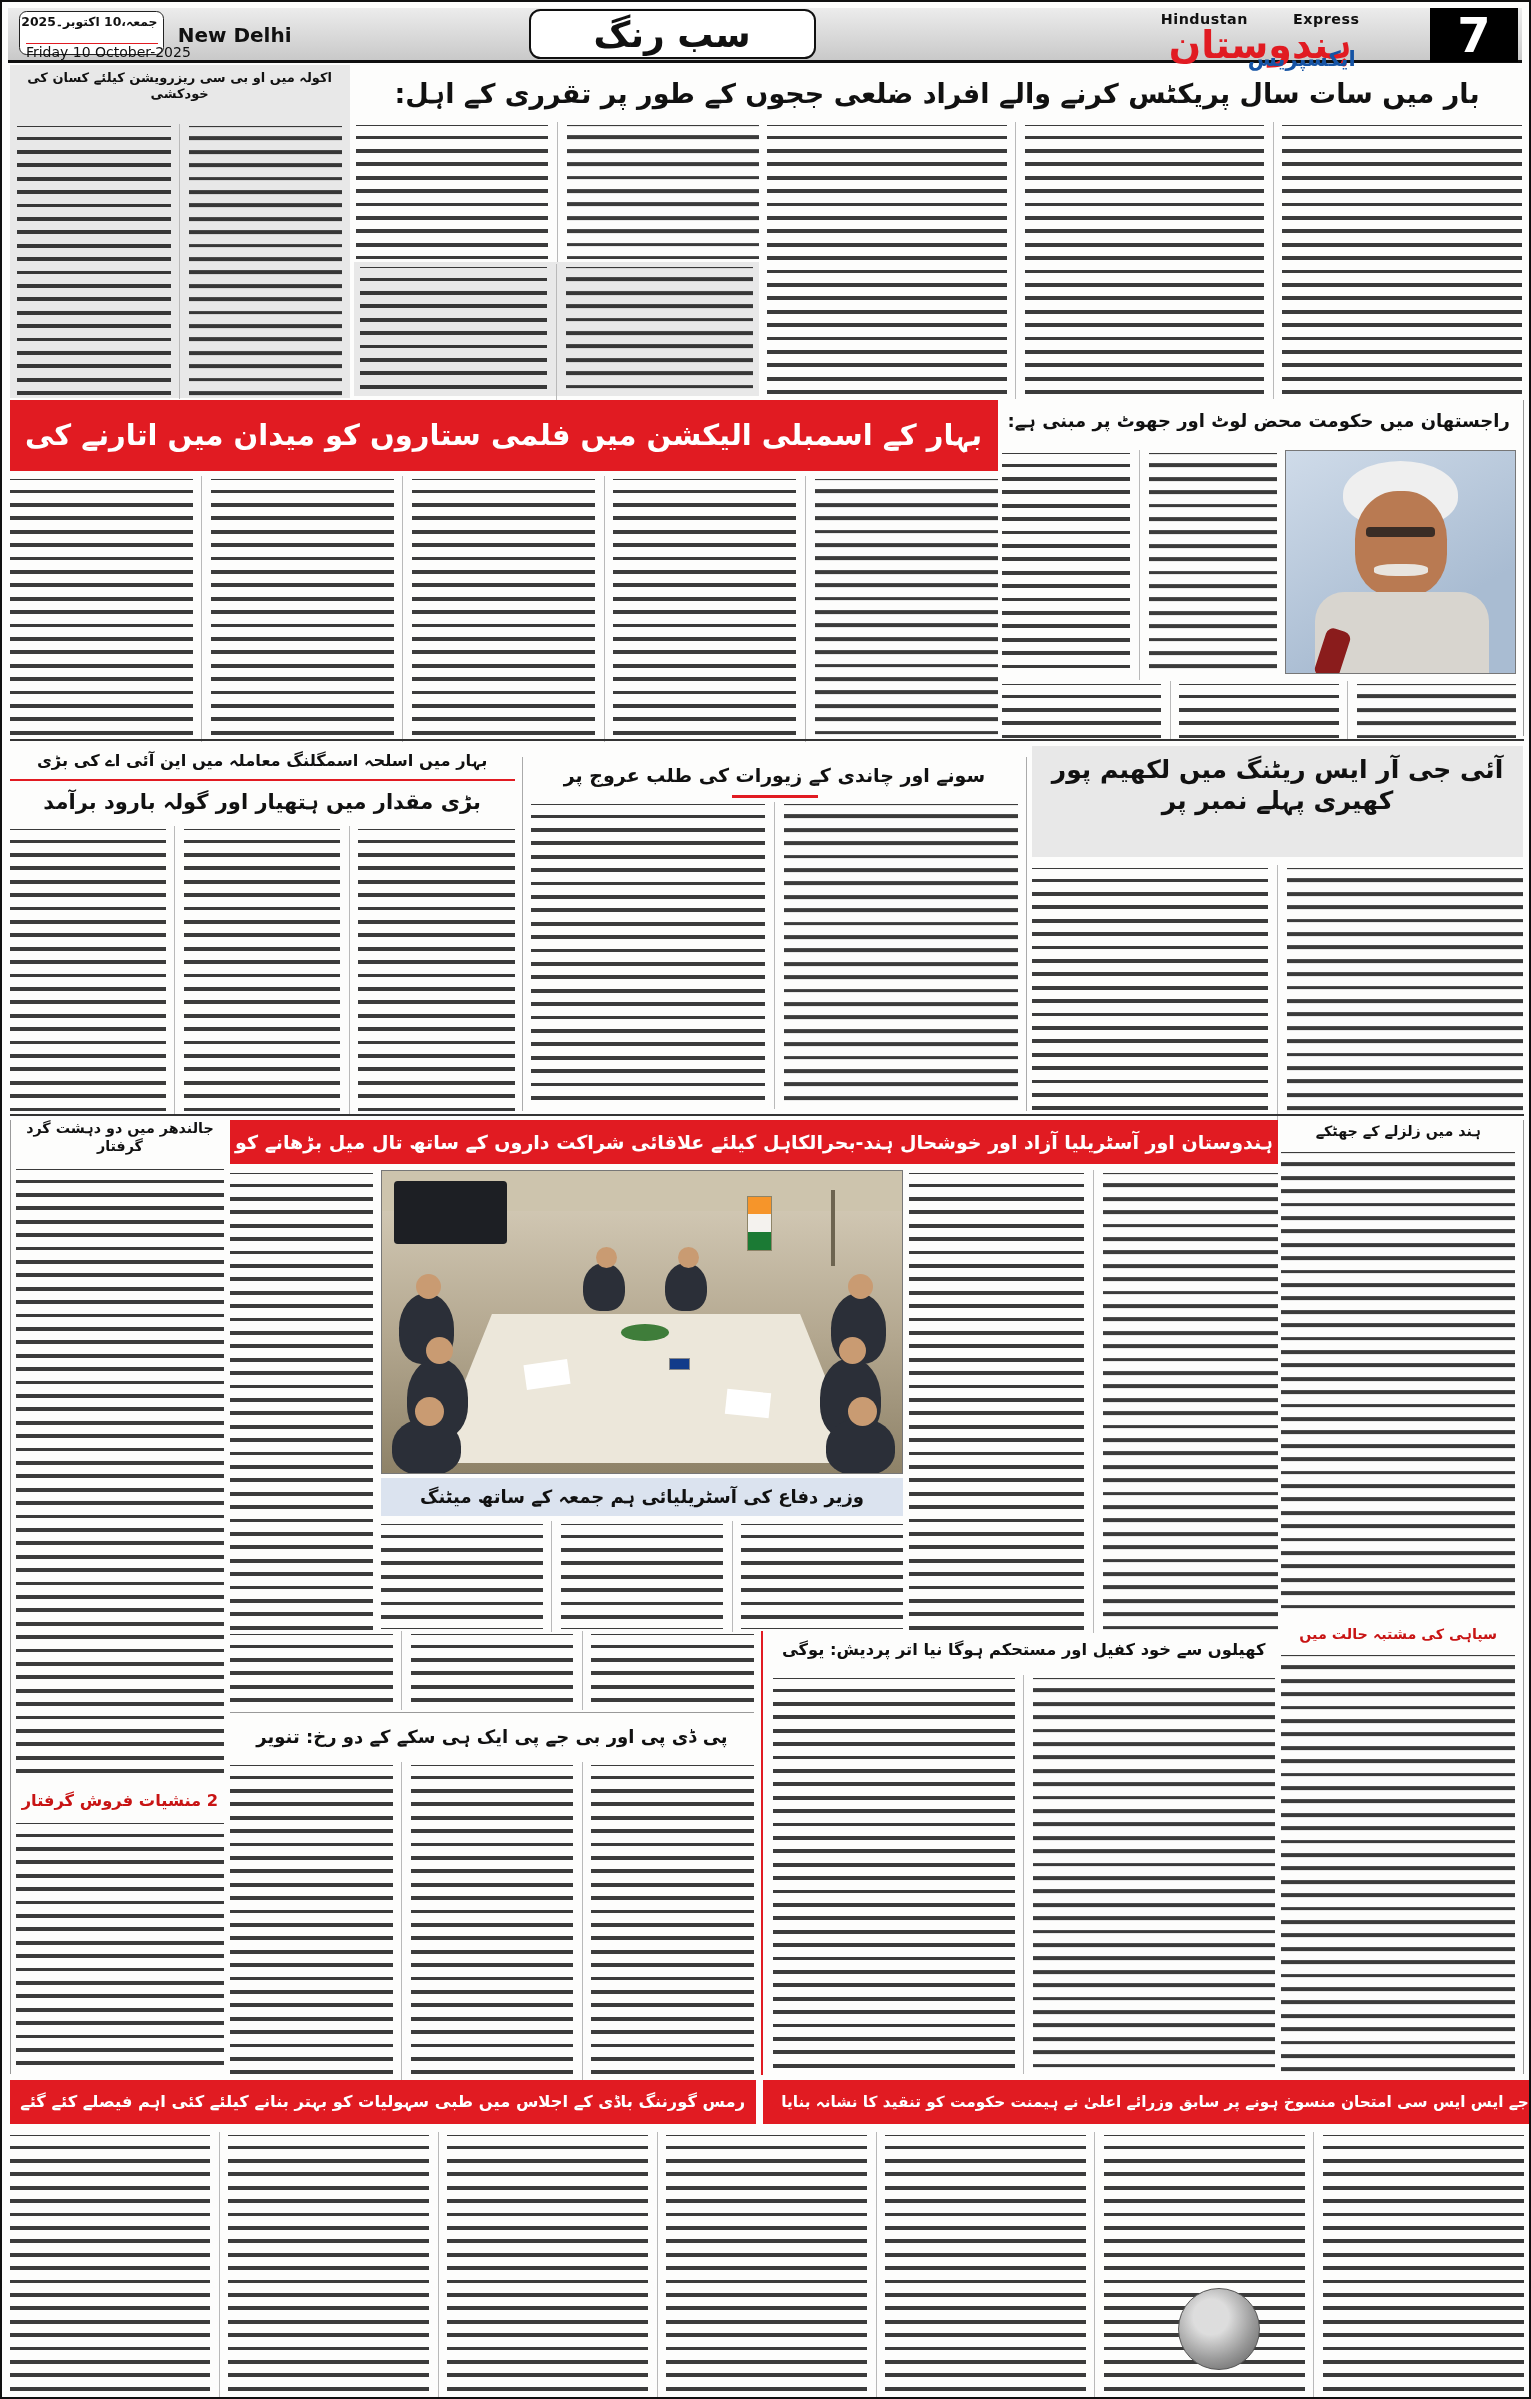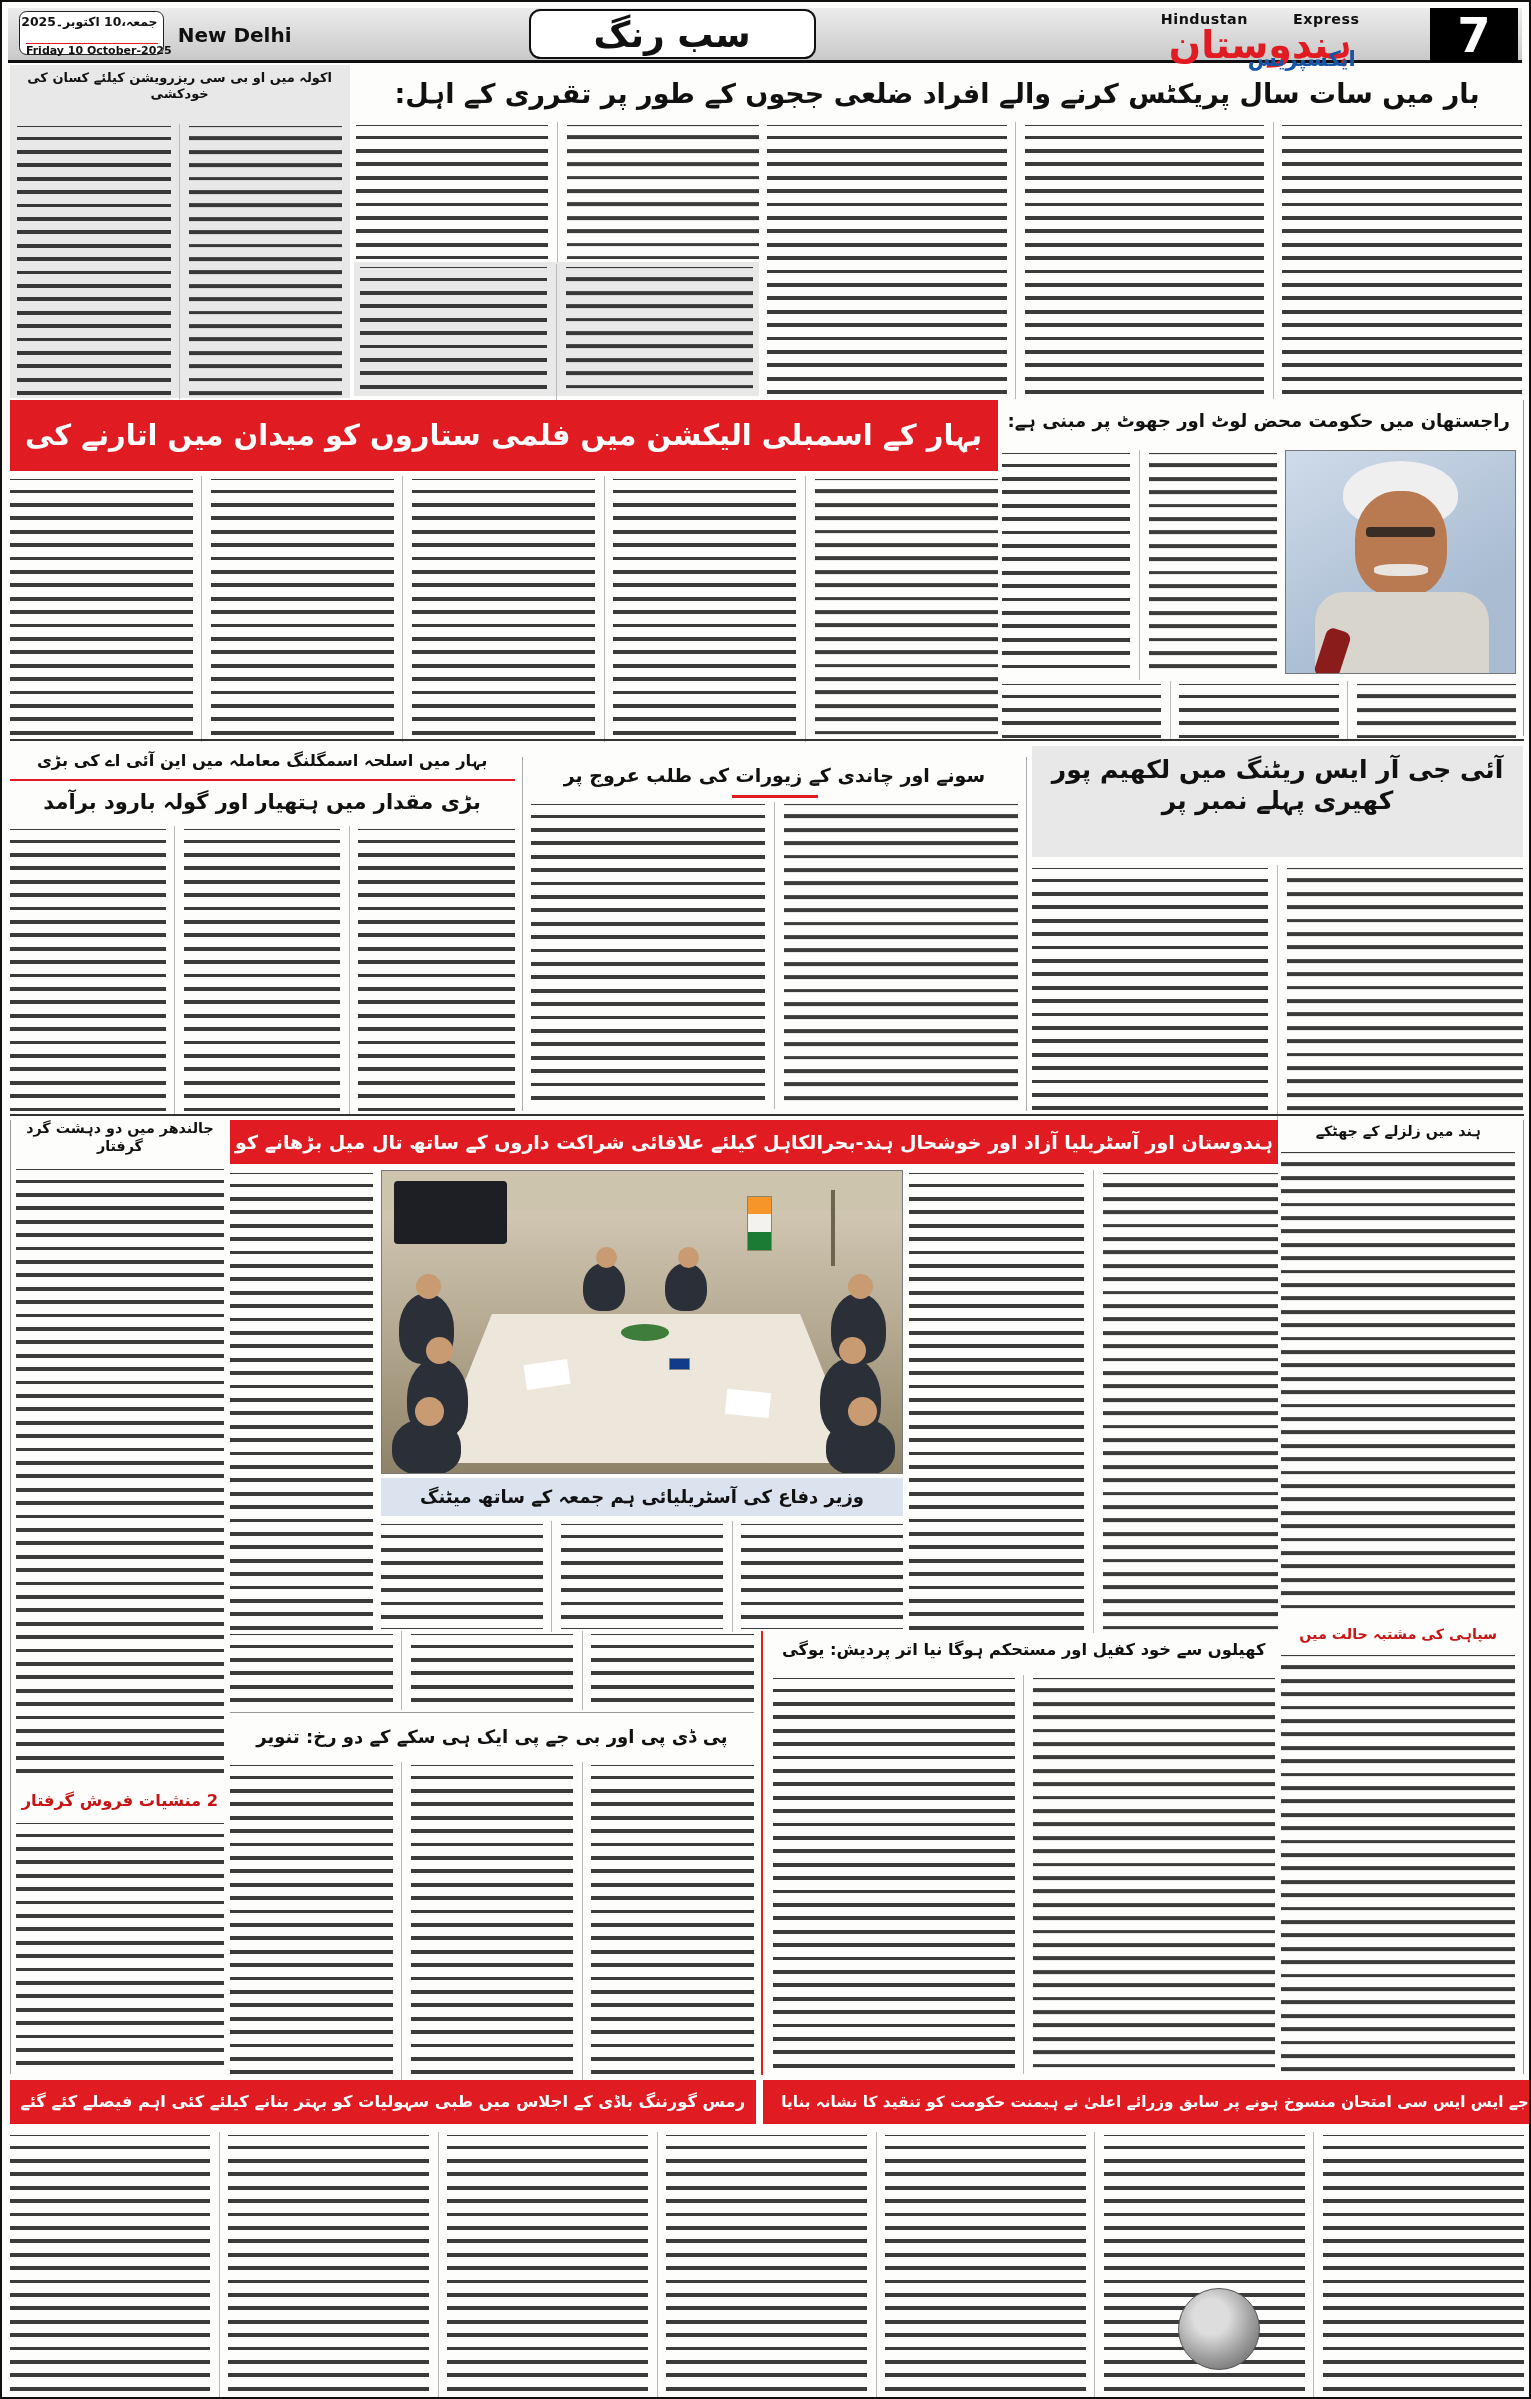--- a/index.html
+++ b/index.html
@@ -21,21 +21,21 @@
   .col + .col{border-inline-start:1px solid #b9b9b9;margin-inline-start:8.6px;padding-inline-start:8.6px;}
   .hl{font-weight:bold;text-align:center;direction:rtl;line-height:1.25;overflow:hidden;}
   .band{background:#e11b22;color:#fff;font-weight:bold;text-align:center;overflow:hidden;}
   .graybg{background-color:#e8e8e8;}
   .rule{background:#333;}
   .redtxt{color:#c81414;}
   
   .header{background:linear-gradient(#ececec,#c9c9c9);border-bottom:3.8px solid #101010;}
   .datebox{border:1.9px solid #222;border-radius:7.6px;background:#fff;padding:1.9px 5.7px;text-align:center;}
   .datebox .u{font-weight:bold;font-size:12.4px;border-bottom:1.9px solid #e11b22;padding-bottom:14px;white-space:nowrap;}
-  .datebox .e{font-weight:bold;font-size:11px;direction:ltr;white-space:nowrap;}
+  .datebox .e{font-weight:normal;font-size:14px;direction:ltr;white-space:nowrap;}
   .sectionbox{border:2.9px solid #101010;border-radius:11.5px;background:#fff;text-align:center;
     font-weight:bold;font-size:36px;line-height:48px;}
   .brandword{font-weight:bold;font-size:14.3px;letter-spacing:0.5px;}
   .brandword::first-letter{color:#e11b22;}
   .pagenobox{background:#000;color:#fff;font-weight:bold;font-size:48px;text-align:center;line-height:54px;}
   
   .photo{overflow:hidden;border:1px solid #777;}
   .caption{background:#dbe3ef;font-weight:bold;text-align:center;overflow:hidden;}
   .person{position:absolute;background:#2b2f38;border-radius:50% 50% 40% 40%;}
   .head{position:absolute;background:#c99b72;border-radius:50%;}

